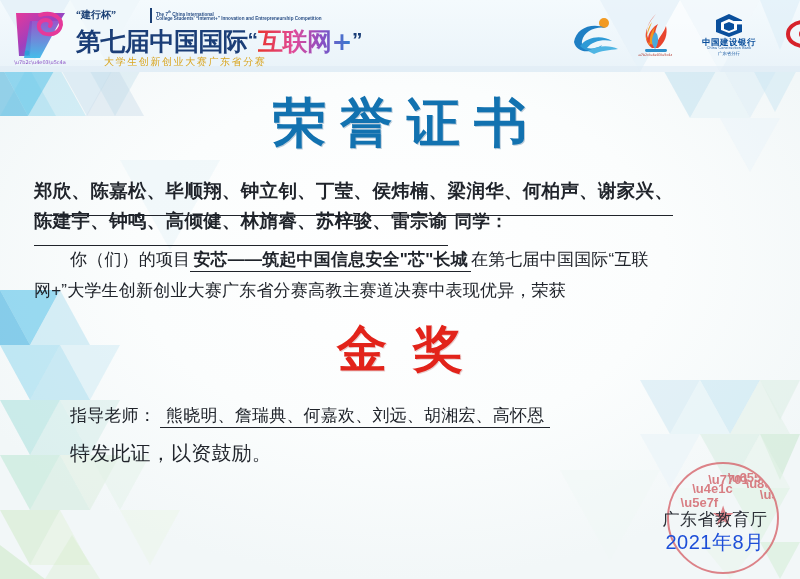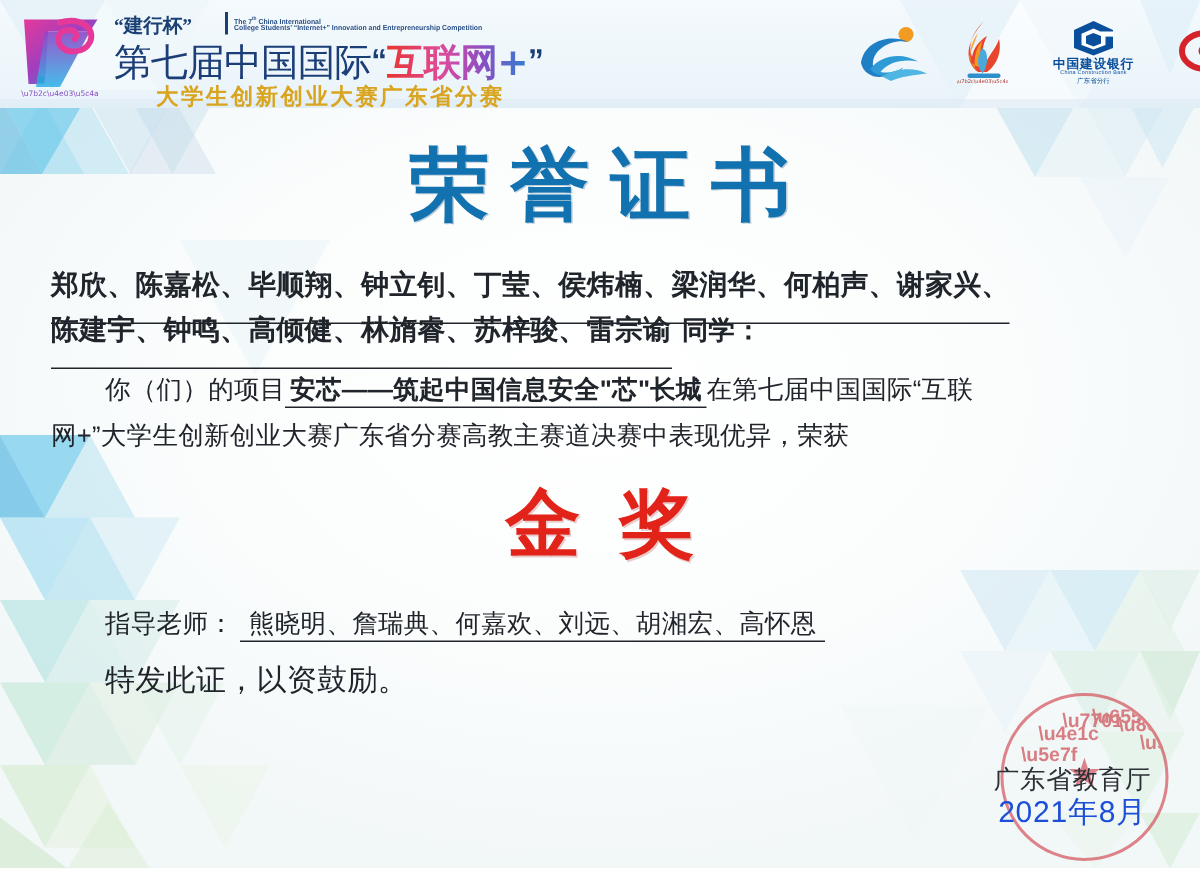--- a/index.html
+++ b/index.html
@@ -46,21 +46,21 @@
   }
 
   .header-text {
     position: absolute;
     left: 76px; top: 3px;
     width: 420px; height: 68px;
   }
   .jianhangbei {
     position: absolute;
     left: 0; top: 5px;
-    font-size: 13px;
+    font-size: 10px;
     font-weight: bold;
     color: #1a3f74;
     letter-spacing: 0px;
     white-space: nowrap;
     font-family: Liberation Serif, serif;
   }
   .divider-bar {
     position: absolute;
     left: 74px; top: 5px;
     width: 2px; height: 15px;
@@ -80,21 +80,21 @@
   .eng-line.l1 { top: 6px; }
   .eng-line.l2 { top: 12.5px; }
 
   .main-title-row {
     position: absolute;
     left: 0; top: 22px;
     white-space: nowrap;
   }
   .mt-blue {
     font-size: 25px;
-    font-weight: normal;
+    font-weight: bold;
     color: #1b3e77;
     letter-spacing: -0.5px;
     font-family: "DejaVu Sans", sans-serif;
   }
   .mt-quote {
     font-size: 21px;
     font-weight: bold;
     color: #1b3e77;
     vertical-align: 3px;
   }
@@ -104,22 +104,22 @@
     letter-spacing: -0.5px;
     font-family: "DejaVu Sans", sans-serif;
     background: linear-gradient(90deg, #e8352e 0%, #e04a9a 38%, #8a4fc4 68%, #2f7fd0 100%);
     -webkit-background-clip: text;
     background-clip: text;
     color: transparent;
   }
   .sub-title {
     position: absolute;
     left: 28px; top: 52px;
-    font-size: 15px;
-    font-weight: bold;
+    font-size: 10px;
+    font-weight: normal;
     color: #d9a520;
     letter-spacing: 1.6px;
     white-space: nowrap;
   }
 
   .sponsor-logos {
     position: absolute;
     right: 0; top: 8px;
     height: 52px;
     display: flex;

